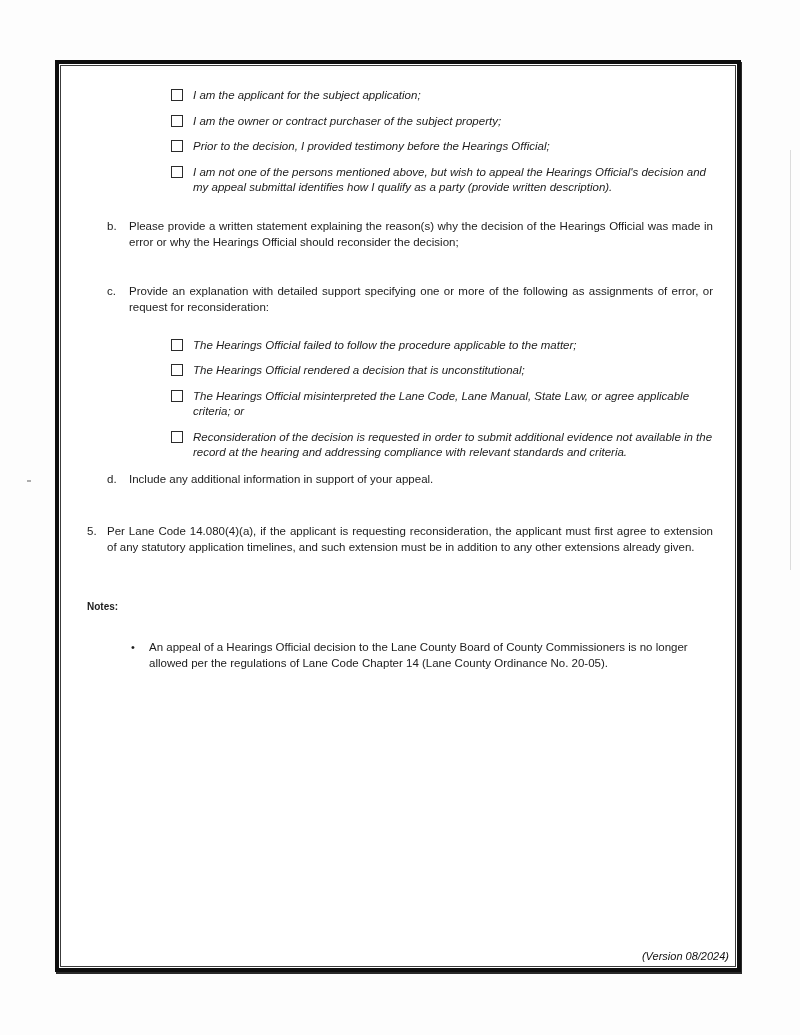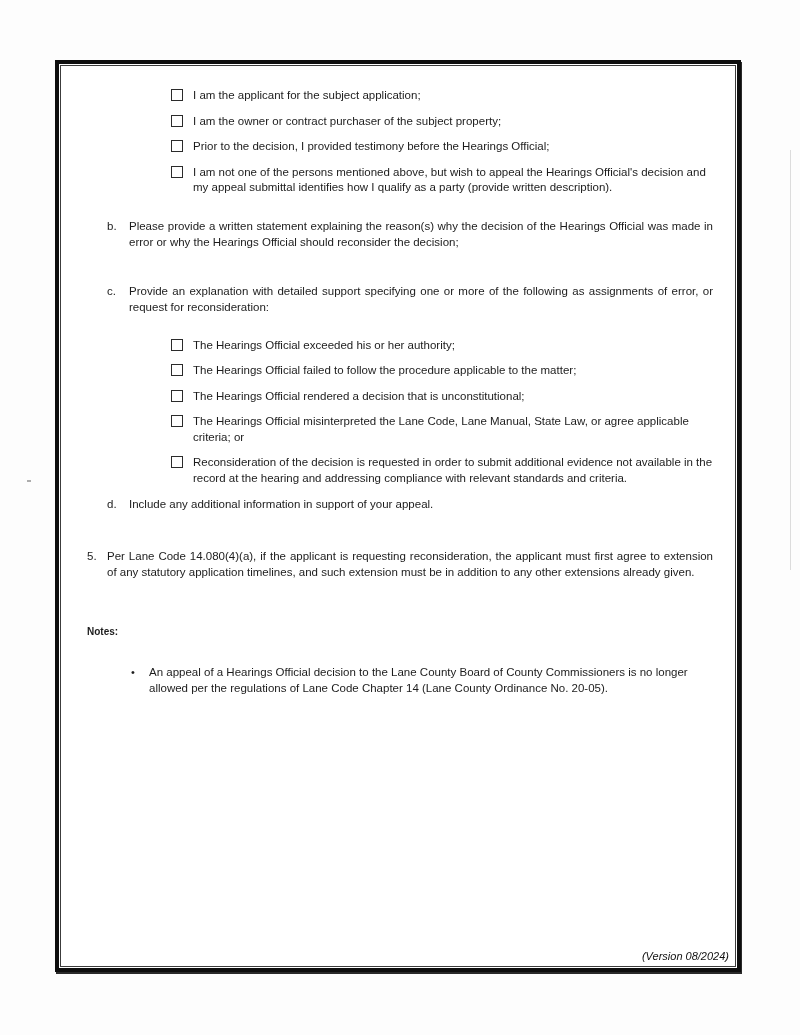--- a/index.html
+++ b/index.html
@@ -39,21 +39,21 @@
   
   .checklist { margin-left: 112px; list-style: none; }
   .check-item { display: flex; margin-bottom: 10px; line-height: 15.5px; }
   .checkbox {
     flex: 0 0 auto;
     width: 12px; height: 12px;
     border: 1.4px solid #2b2b2b;
     margin-right: 10px; margin-top: 1px;
     background: #fff;
   }
-  .check-label { flex: 1 1 auto; }
+  .check-label { flex: 1 1 auto; font-style: italic; }
   
   .lettered-item { display: flex; margin-left: 48px; }
   .item-letter { flex: 0 0 22px; }
   .item-text { flex: 1 1 auto; }
   .justify { text-align: justify; }
   .mt-b { margin-top: 22px; }
   .mt-c { margin-top: 33px; margin-bottom: 23px; }
   .mt-d { margin-top: 7px; }
   
   .numbered-item { display: flex; margin-left: 28px; margin-top: 36px; }
@@ -108,24 +108,20 @@
     </div>
 
     <div class="lettered-item mt-c">
       <span class="item-letter">c.</span>
       <p class="item-text justify">Provide an explanation with detailed support specifying one or more of the following as assignments of error, or request for reconsideration:</p>
     </div>
 
     <ul class="checklist">
       <li class="check-item">
         <span class="checkbox"></span>
-        <span class="check-label">The Hearings Official exceeded his or her authority;</span>
-      </li>
-      <li class="check-item">
-        <span class="checkbox"></span>
         <span class="check-label">The Hearings Official failed to follow the procedure applicable to the matter;</span>
       </li>
       <li class="check-item">
         <span class="checkbox"></span>
         <span class="check-label">The Hearings Official rendered a decision that is unconstitutional;</span>
       </li>
       <li class="check-item">
         <span class="checkbox"></span>
         <span class="check-label">The Hearings Official misinterpreted the Lane Code, Lane Manual, State Law, or agree applicable criteria; or</span>
       </li>

